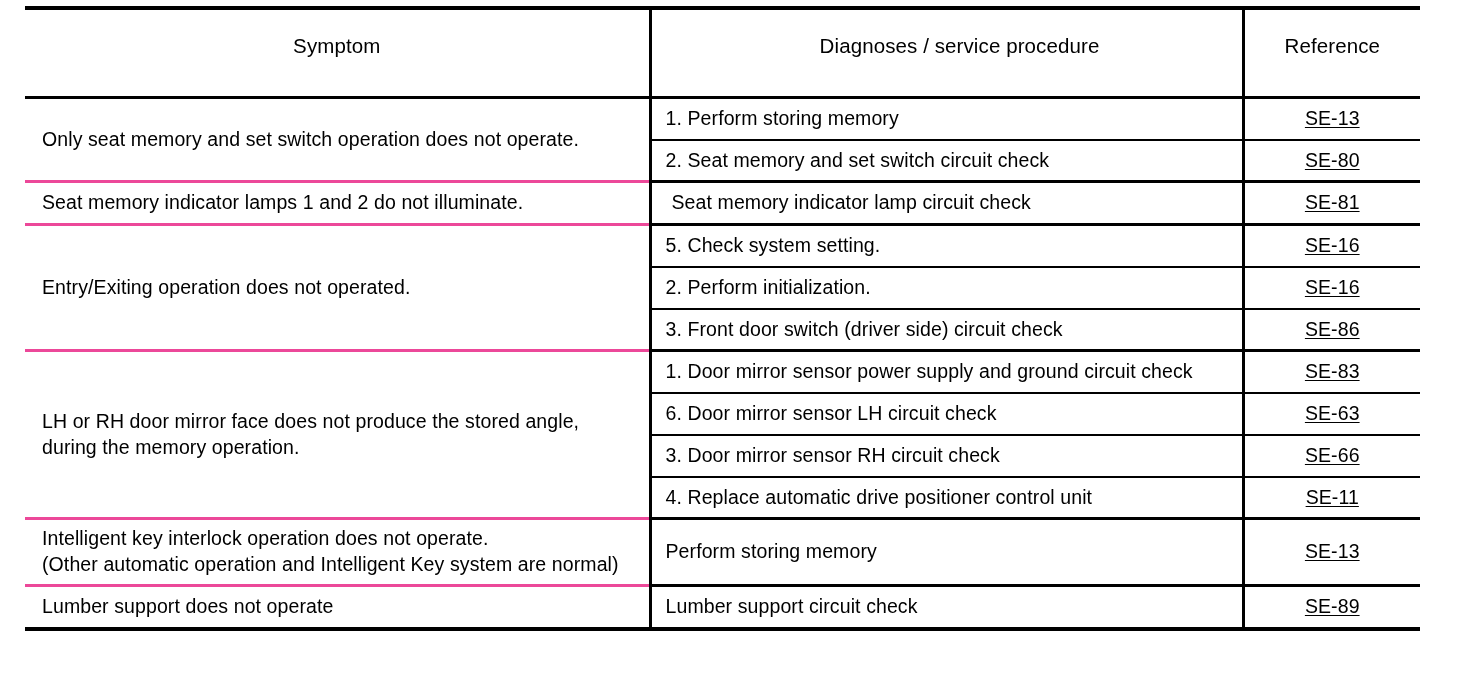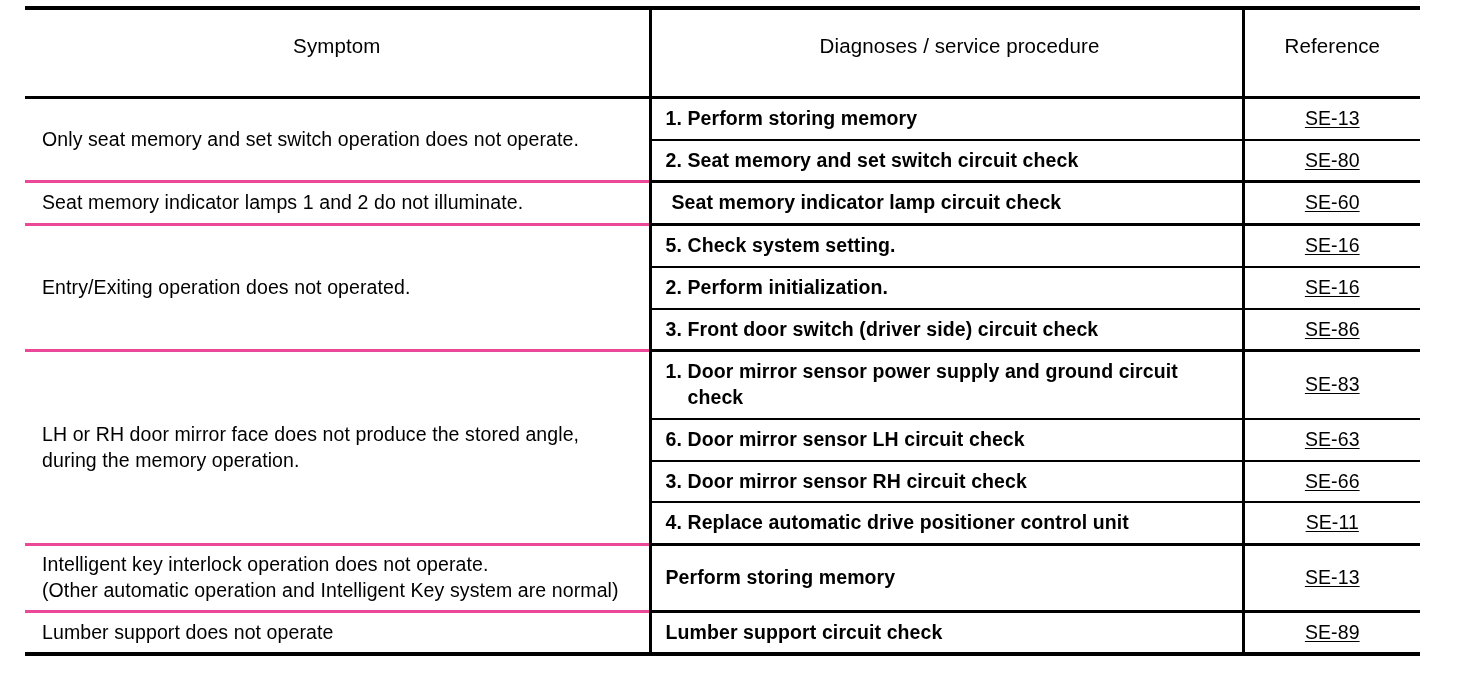--- a/index.html
+++ b/index.html
@@ -67,21 +67,20 @@
     border-right: 3px solid #000;
     padding: 6px 12px 6px 17px;
     text-align: left;
   }
 
   
   td.diag-cell {
     border-right: 3px solid #000;
     padding: 7px 10px 7px 14px;
     text-align: left;
-    font-weight: bold;
   }
   td.diag-cell.grp-start { border-top: 3px solid #000; }
   td.diag-cell.sub       { border-top: 2px solid #000; }
 
   
   td.ref-cell {
     text-align: center;
     padding: 7px 10px;
   }
   td.ref-cell.grp-start { border-top: 3px solid #000; }
@@ -136,21 +135,21 @@
           </td>
           <td class="ref-cell sub"><span class="ref-link">SE-80</span></td>
         </tr>
         <tr>
           <td class="symptom-cell" rowspan="1">
             <span class="sym-line">Seat memory indicator lamps 1 and 2 do not illuminate.</span>
           </td>
           <td class="diag-cell grp-start">
             <span class="plain-indent">Seat memory indicator lamp circuit check</span>
           </td>
-          <td class="ref-cell grp-start"><span class="ref-link">SE-60</span></td>
+          <td class="ref-cell grp-start"><span class="ref-link">SE-81</span></td>
         </tr>
         <tr>
           <td class="symptom-cell" rowspan="3">
             <span class="sym-line">Entry/Exiting operation does not operated.</span>
           </td>
           <td class="diag-cell grp-start">
             <span class="numbered">5. Check system setting.</span>
           </td>
           <td class="ref-cell grp-start"><span class="ref-link">SE-16</span></td>
         </tr>

